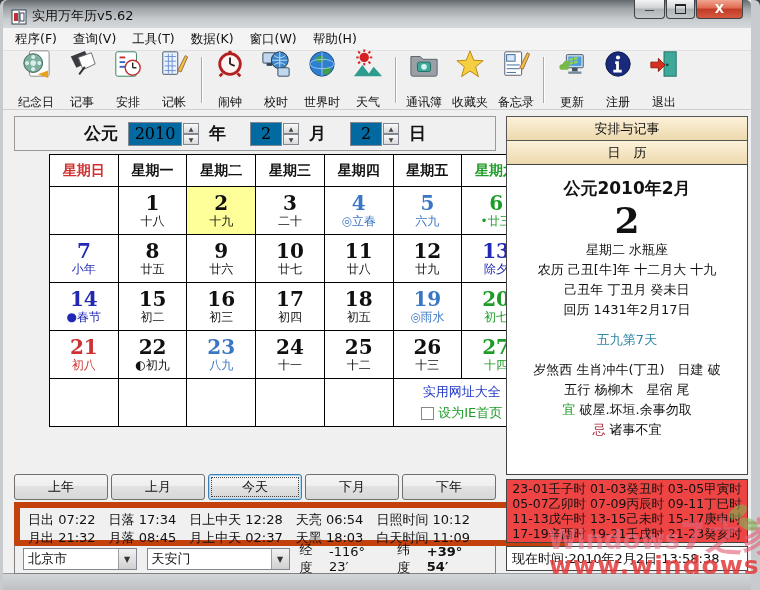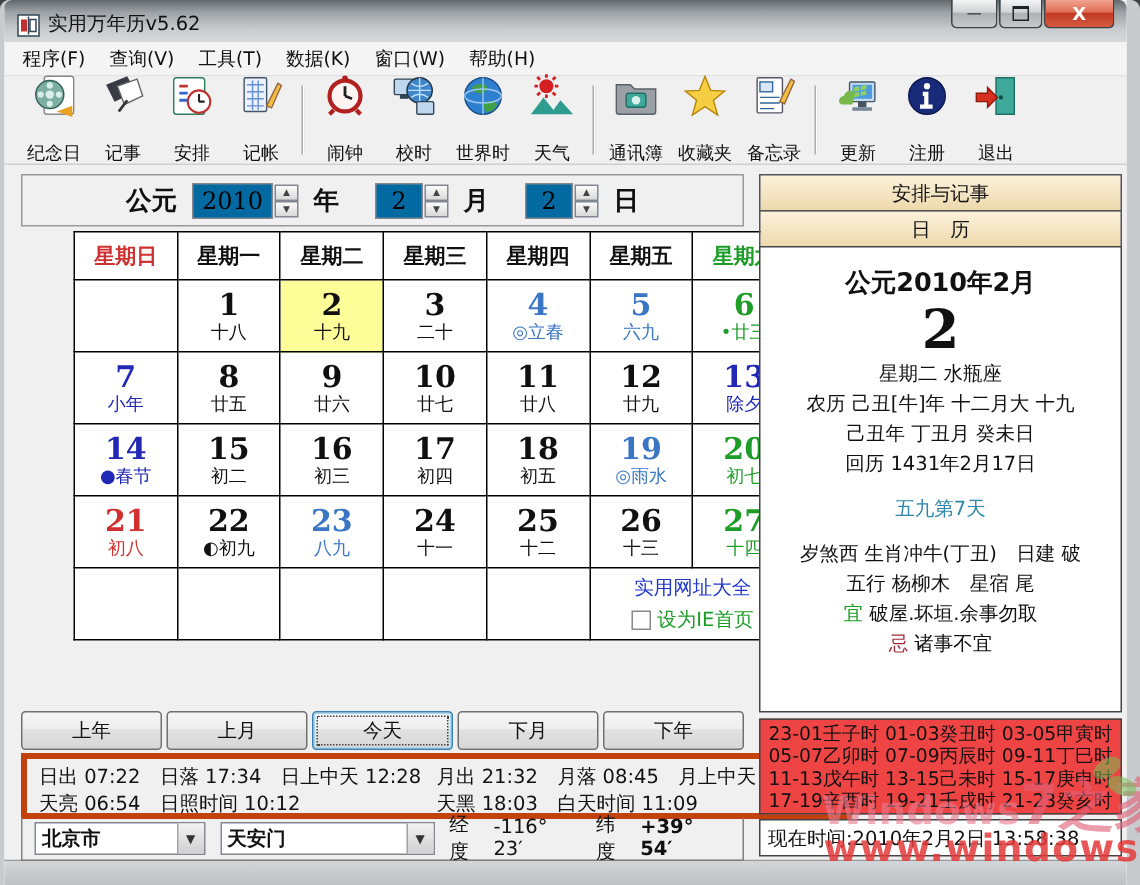--- a/index.html
+++ b/index.html
@@ -46,25 +46,25 @@
   .hl{background:#FFFF99;}
   .footcell{vertical-align:middle;}
   .weblink{font-size:13px;color:#2138C8;display:block;text-align:center;}
   .iecheck{display:flex;align-items:center;justify-content:center;margin-top:3px;font-size:13px;color:#1E9C28;}
   .cbox{width:11px;height:11px;border:1px solid #888;background:#fff;display:inline-block;margin-right:4px;}
   
   .navrow{position:absolute;left:11px;top:364px;width:482px;display:flex;gap:3px;}
   .btn{flex:1;height:26px;font-size:13px;color:#111;background:linear-gradient(#F4F4F4,#EFEFEF 45%,#E2E2E2 46%,#D7D7D7);border:1px solid #707070;border-radius:3px;font-family:inherit;}
   .btn.today{border-color:#3C7FB1;box-shadow:inset 0 0 0 1px #A9D9F2;outline:1px dotted #444;outline-offset:-4px;}
   
-  .sunbox{position:absolute;left:11px;top:392px;width:554px;height:44px;border:4px solid #c2410c;box-sizing:border-box;padding:3px 8px;font-size:13px;color:#111;display:flex;justify-content:space-around;}
+  .sunbox{position:absolute;left:11px;top:392px;width:554px;height:44px;border:6px solid #c2410c;box-sizing:border-box;padding:3px 8px;font-size:13px;color:#111;display:flex;flex-direction:column;justify-content:space-around;}
   .locbox{position:absolute;left:11px;top:435px;width:482px;height:29px;border:1px solid #808080;border-top:none;box-sizing:border-box;display:flex;align-items:center;padding:0 8px;gap:10px;font-size:13px;color:#111;}
   .select{display:flex;border:1px solid #828790;background:#fff;height:22px;align-items:center;box-sizing:border-box;}
   .sel-city{width:116px;} .sel-spot{width:146px;}
-  .select .val{flex:1;padding:0 4px;font-size:13px;font-weight:bold;}
+  .select .val{flex:1;padding:0 4px;font-size:13px;}
   .select .arrow{width:17px;height:20px;background:linear-gradient(#F2F2F2,#D0D0D0);border-left:1px solid #A0A0A0;display:flex;align-items:center;justify-content:center;font-size:8px;color:#333;}
   
   .rp-hdr{position:absolute;left:503px;width:242px;height:25px;border:1px solid #555;box-sizing:border-box;background:linear-gradient(#FCF1DA,#EDD9AD);display:flex;align-items:center;justify-content:center;font-size:13px;color:#111;}
   .rp-hdr1{top:6px;} .rp-hdr2{top:30px;}
   .detail{position:absolute;left:503px;top:54px;width:242px;height:311px;border:1px solid #444;box-sizing:border-box;background:#fff;text-align:center;font-size:13px;color:#111;padding-top:12px;}
   .dmonth{font-size:17px;font-weight:bold;}
   .bigday{font-family:"DejaVu Serif","Liberation Serif",serif;font-size:36px;font-weight:bold;line-height:40px;}
   .dline{line-height:20px;}
   .nine{color:#2E86A8;margin:10px 0;}
   .yi{color:#1E9C28;} .ji{color:#A22A3A;}

